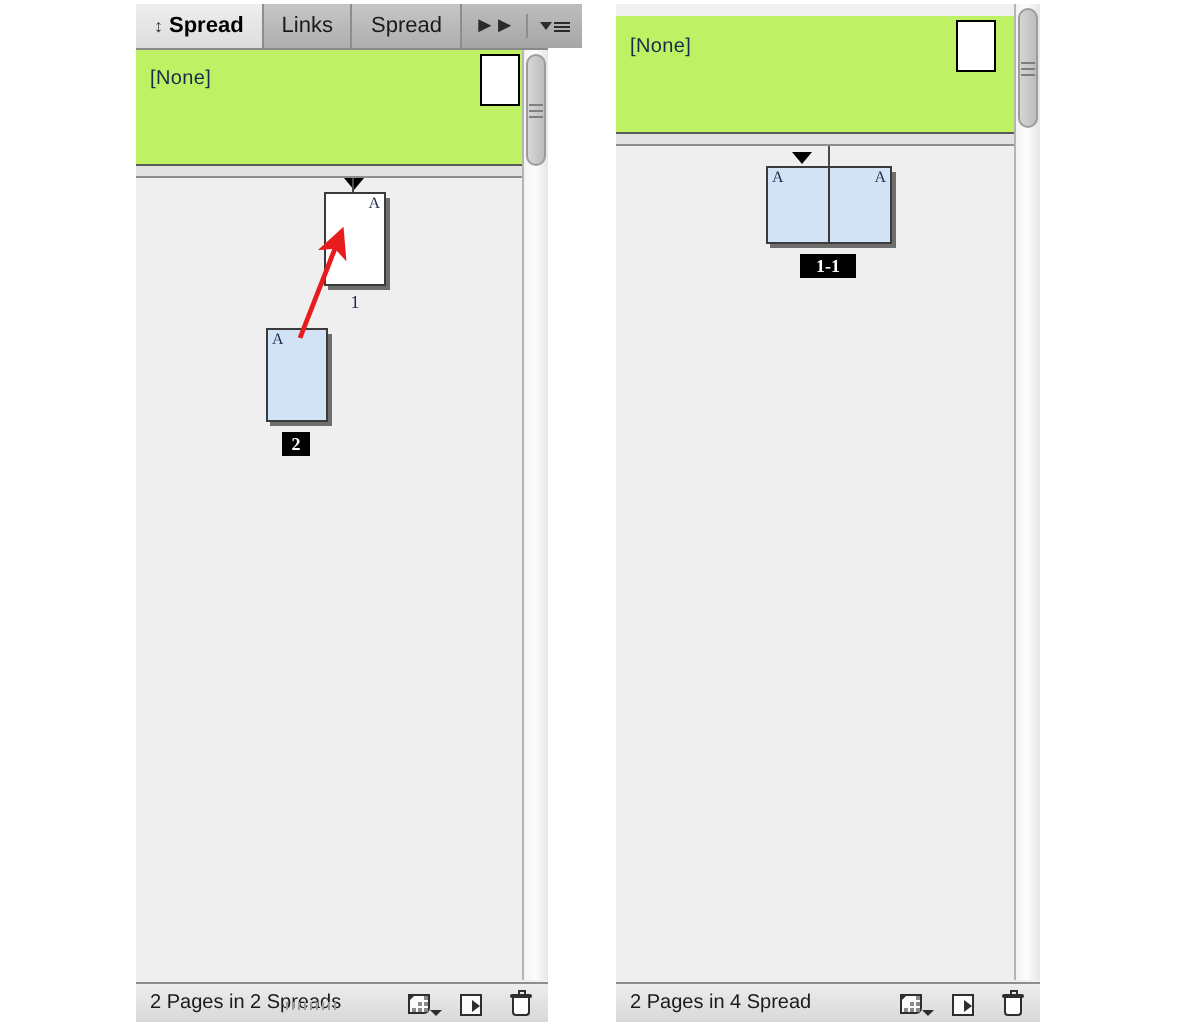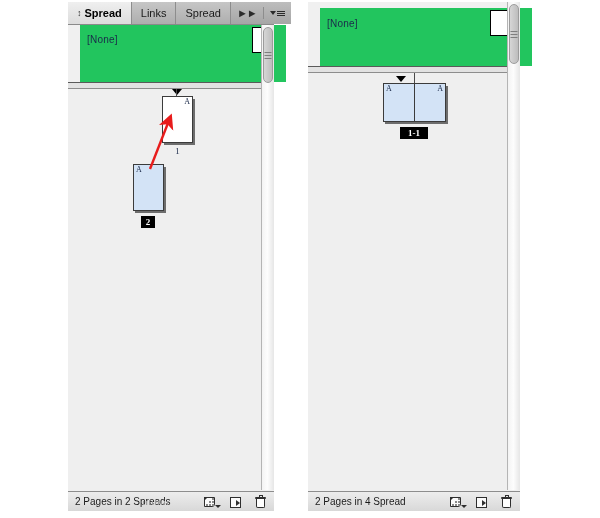--- a/index.html
+++ b/index.html
@@ -83,23 +83,23 @@
     border-left: 3px solid transparent;
     border-right: 3px solid transparent;
     border-top: 4px solid #2b2b2b;
   }
   .menuicon .lines { display: flex; flex-direction: column; gap: 1px; }
   .menuicon .lines i { display: block; width: 8px; height: 1px; background: #2b2b2b; }
 
   
   .masters {
     position: absolute;
-    left: 12px;
+    left: 0;
     width: 100%;
-    background: #22c55e;
+    background: #bef264;
     box-sizing: border-box;
   }
   .master-row {
     position: relative;
     height: 28px;
     display: flex;
     align-items: center;
     box-sizing: border-box;
   }
   .master-label {

